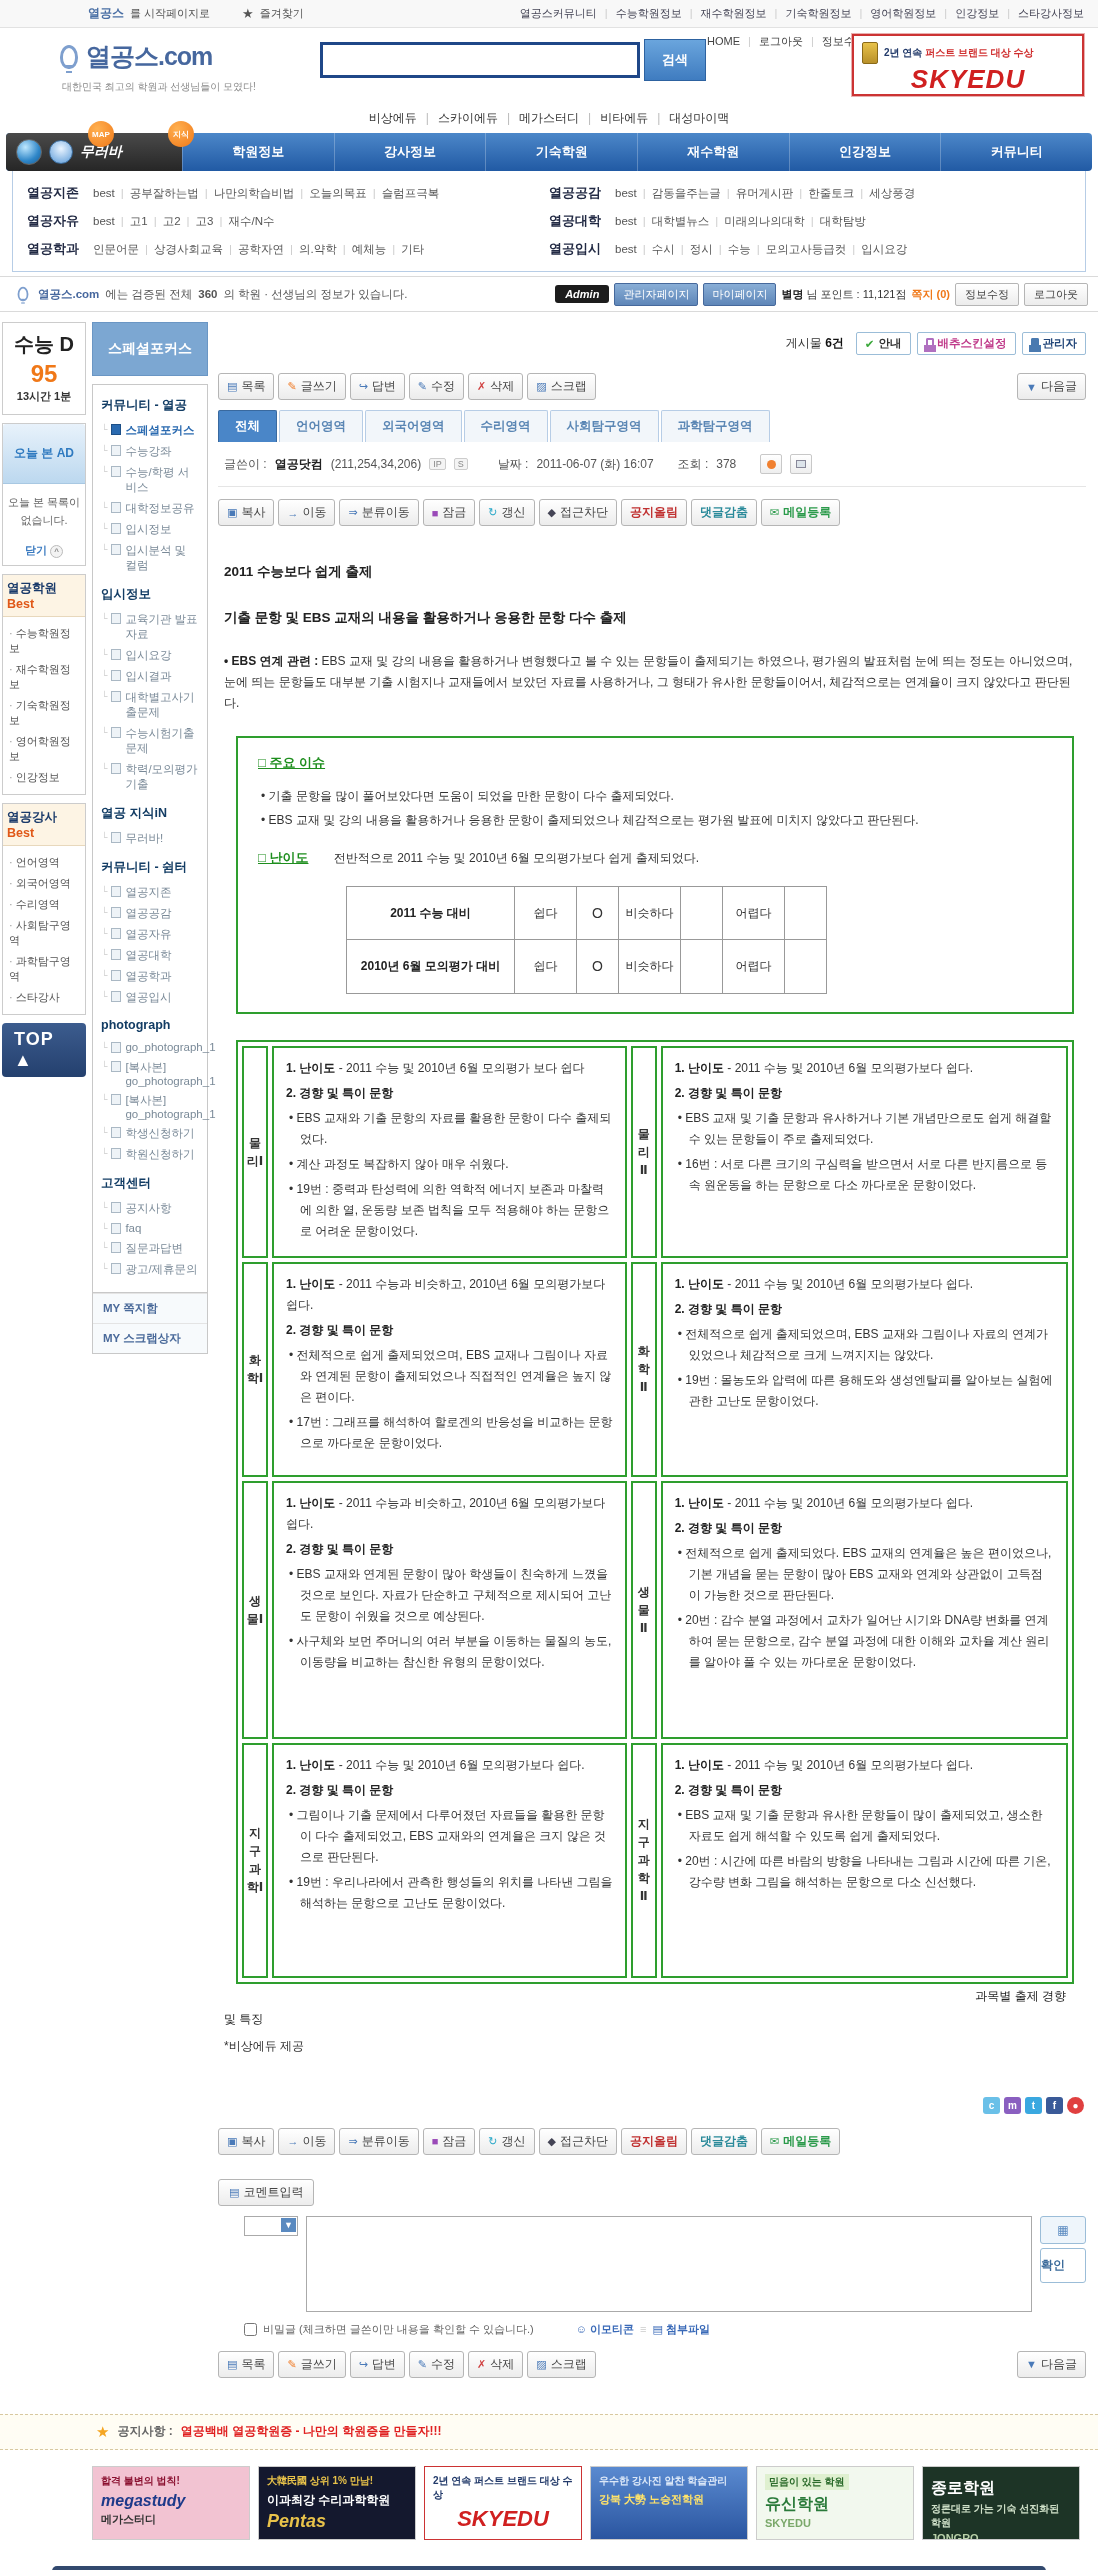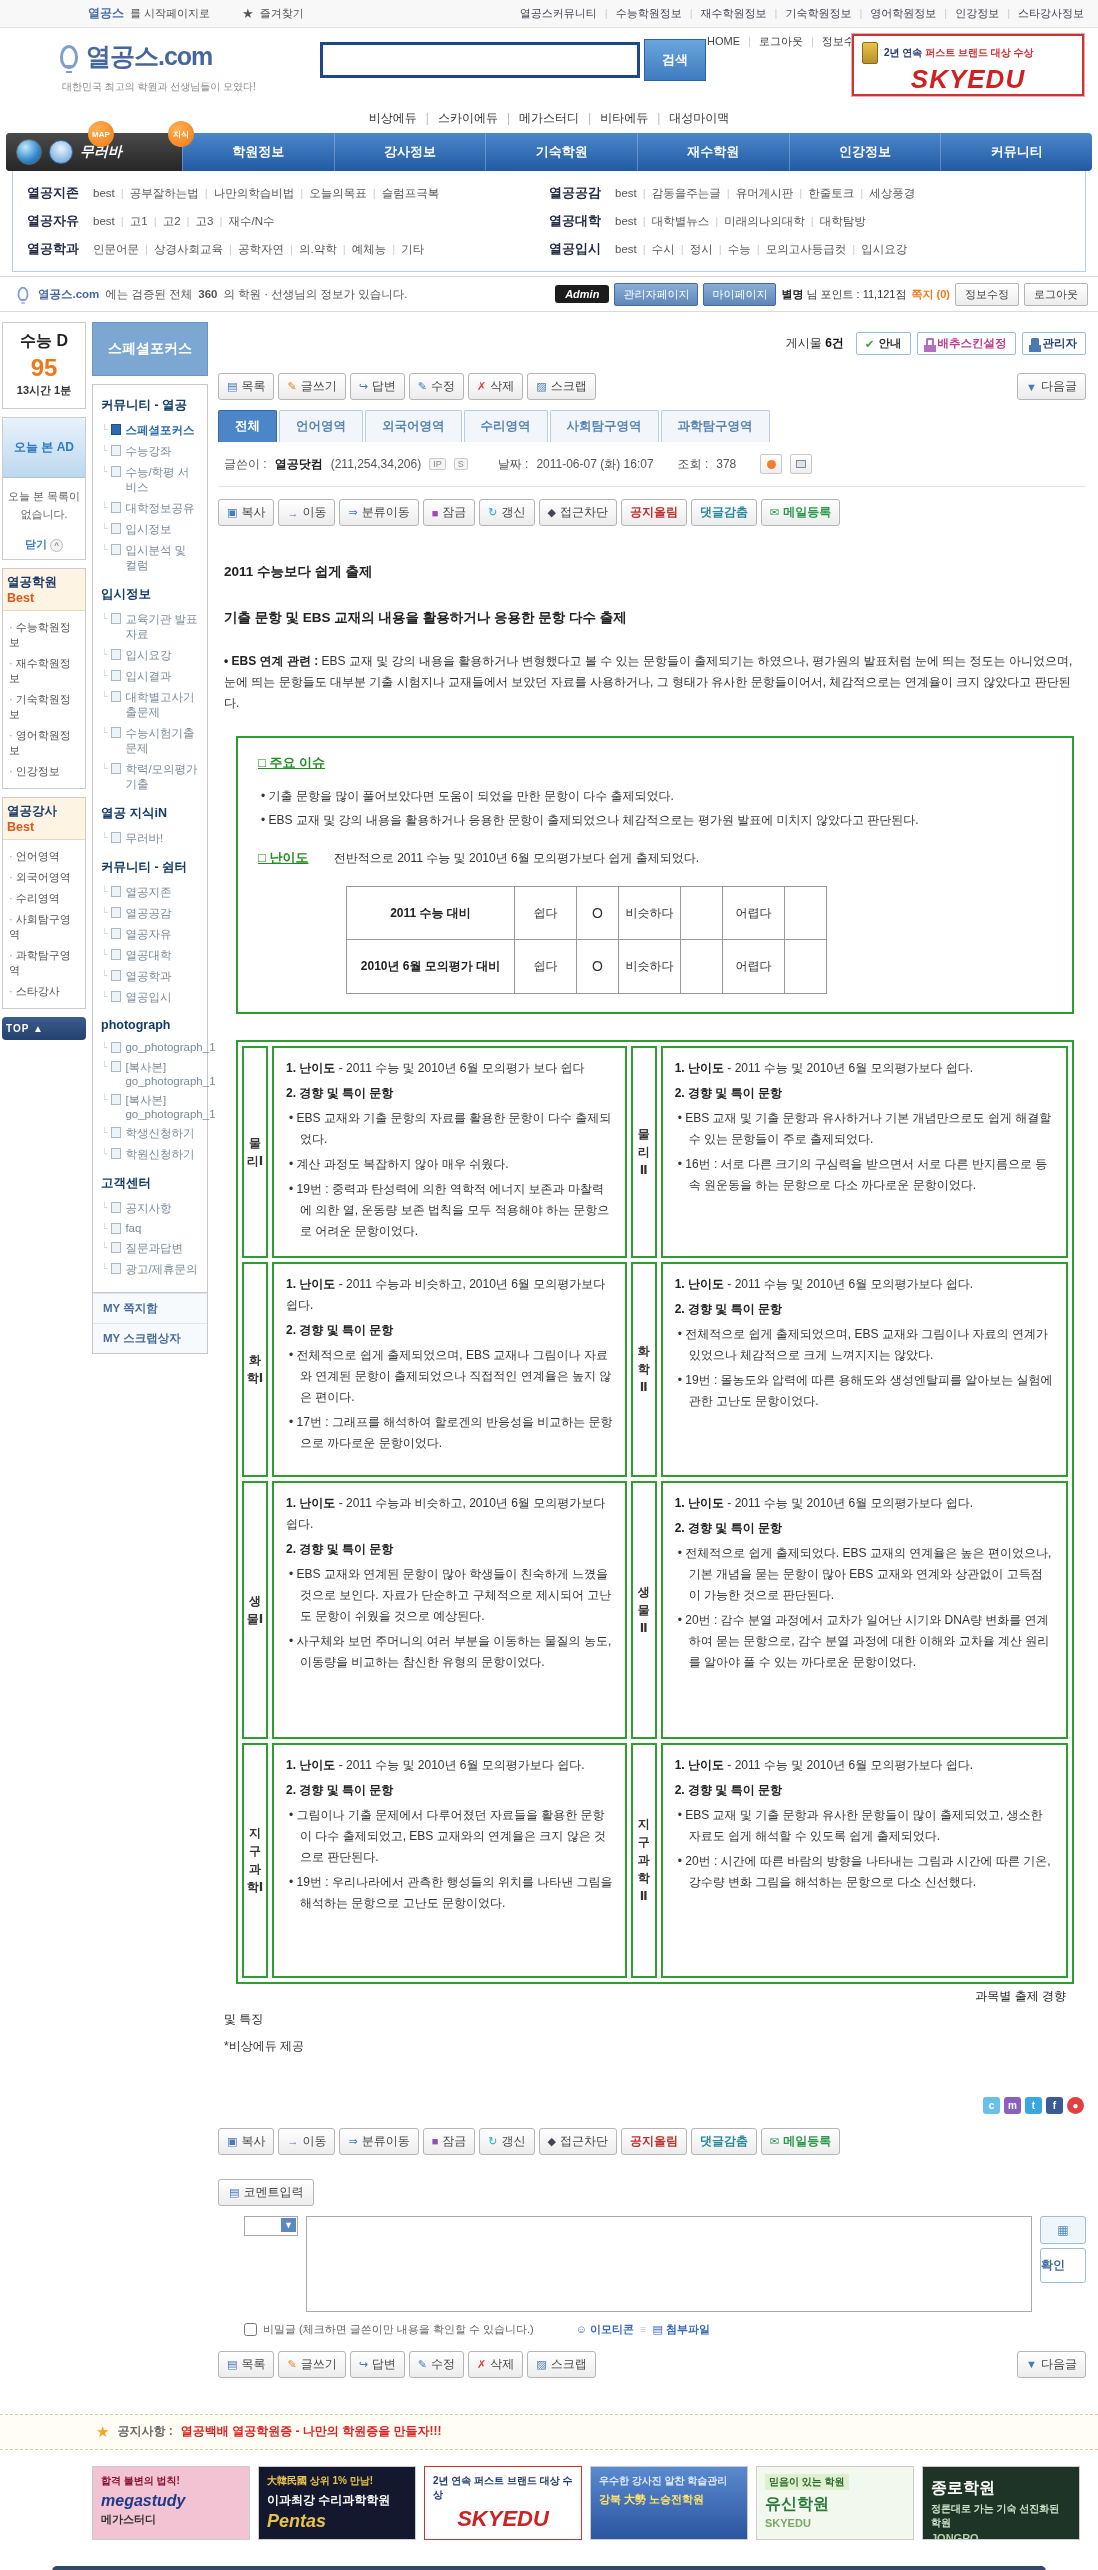--- a/index.html
+++ b/index.html
@@ -70,33 +70,33 @@
 
   
   .cols { display:flex; align-items:flex-start; margin-top:10px; }
   .rail { width:86px; flex:none; padding-left:2px; }
   .sidebar { width:116px; flex:none; margin-left:6px; }
   .content { flex:1; margin:0 12px 0 10px; min-width:0; }
 
   
   .rbox { border:1px solid #ccc; background:#fff; margin-bottom:8px; text-align:center; }
   .dday { padding:8px 0 10px; }
-  .dday-t { font-size:16px; font-weight:bold; color:#222; }
+  .dday-t { font-size:20px; font-weight:bold; color:#222; }
   .dday-n { font-size:24px; font-weight:bold; color:#f07818; line-height:1.3; }
   .dday-time { font-size:11px; font-weight:bold; color:#333; }
   .adhead { background:linear-gradient(#e8f2fb,#bcd8ef); color:#2f7ac0; font-weight:bold; font-size:12px; padding:21px 0; border-bottom:1px solid #a8c8e2; border-radius:3px 3px 0 0; }
   .adbody { font-size:11px; color:#666; padding:10px 4px; line-height:1.6; }
   .adfoot { padding:4px 0 7px; font-size:11px; color:#3a7ac0; font-weight:bold; }
   .circ { display:inline-block; width:13px; height:13px; border-radius:50%; border:1px solid #bbb; color:#888; font-size:8px; line-height:12px; background:#f3f3f3; margin-left:3px; }
   .besthead { background:#fdf4e4; border-bottom:1px solid #e8d8bc; padding:5px 4px; font-size:12.5px; font-weight:bold; color:#1a3a6a; text-align:left; }
   .besthead b { color:#e05818; }
   .bestlist { padding:6px 4px; text-align:left; }
   .bitem { font-size:11px; color:#555; padding:3px 0 3px 2px; cursor:pointer; }
   .bitem::before { content:"· "; color:#999; }
-  .topbtn { background:linear-gradient(#3c5c8e,#24406e); color:#fff; font-weight:bold; font-size:10px; padding:6px 4px; border-radius:4px; cursor:pointer; letter-spacing:1px; }
+  .topbtn { background:linear-gradient(#3c5c8e,#24406e); color:#fff; font-weight:bold; font-size:18px; padding:6px 12px; border-radius:4px; cursor:pointer; letter-spacing:1px; }
 
   
   .focusbox { background:#7ca7d2; border:1px solid #6a96c4; color:#fff; font-weight:bold; font-size:14px; text-align:center; padding:17px 0; margin-bottom:8px; }
   .snavbox { border:1px solid #c8c8c8; padding:12px 8px; }
   .stitle { font-size:12.5px; font-weight:bold; color:#123c64; margin:10px 0 6px; }
   .stitle:first-child { margin-top:0; }
   .sitem { display:flex; align-items:flex-start; gap:4px; padding:3px 0; font-size:11.5px; color:#7a8a98; cursor:pointer; }
   .sitem.sel { color:#2a6ab0; font-weight:bold; }
   .tree { color:#ccc; font-size:9px; line-height:13px; }
   .doc { width:10px; height:11px; flex:none; border:1px solid #aab8c4; background:#eef3f7; margin-top:1px; }

